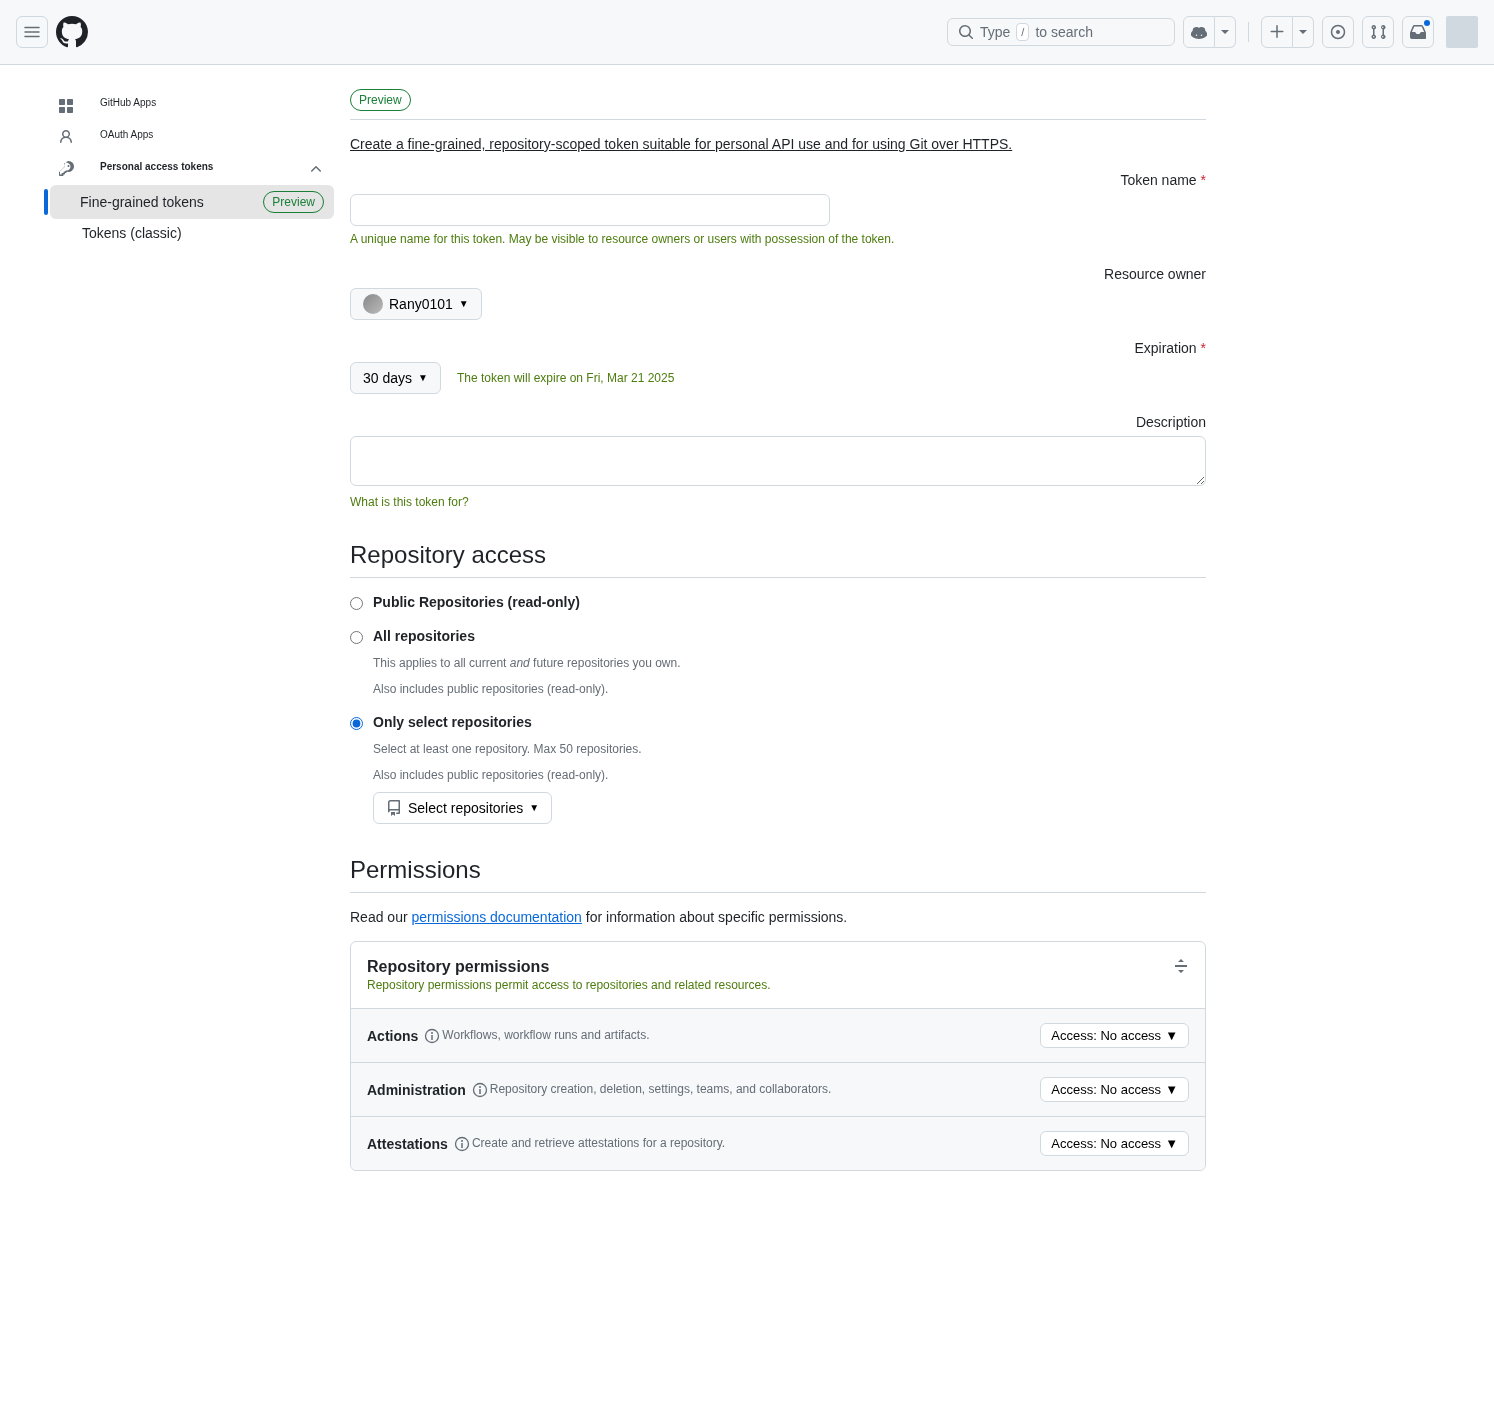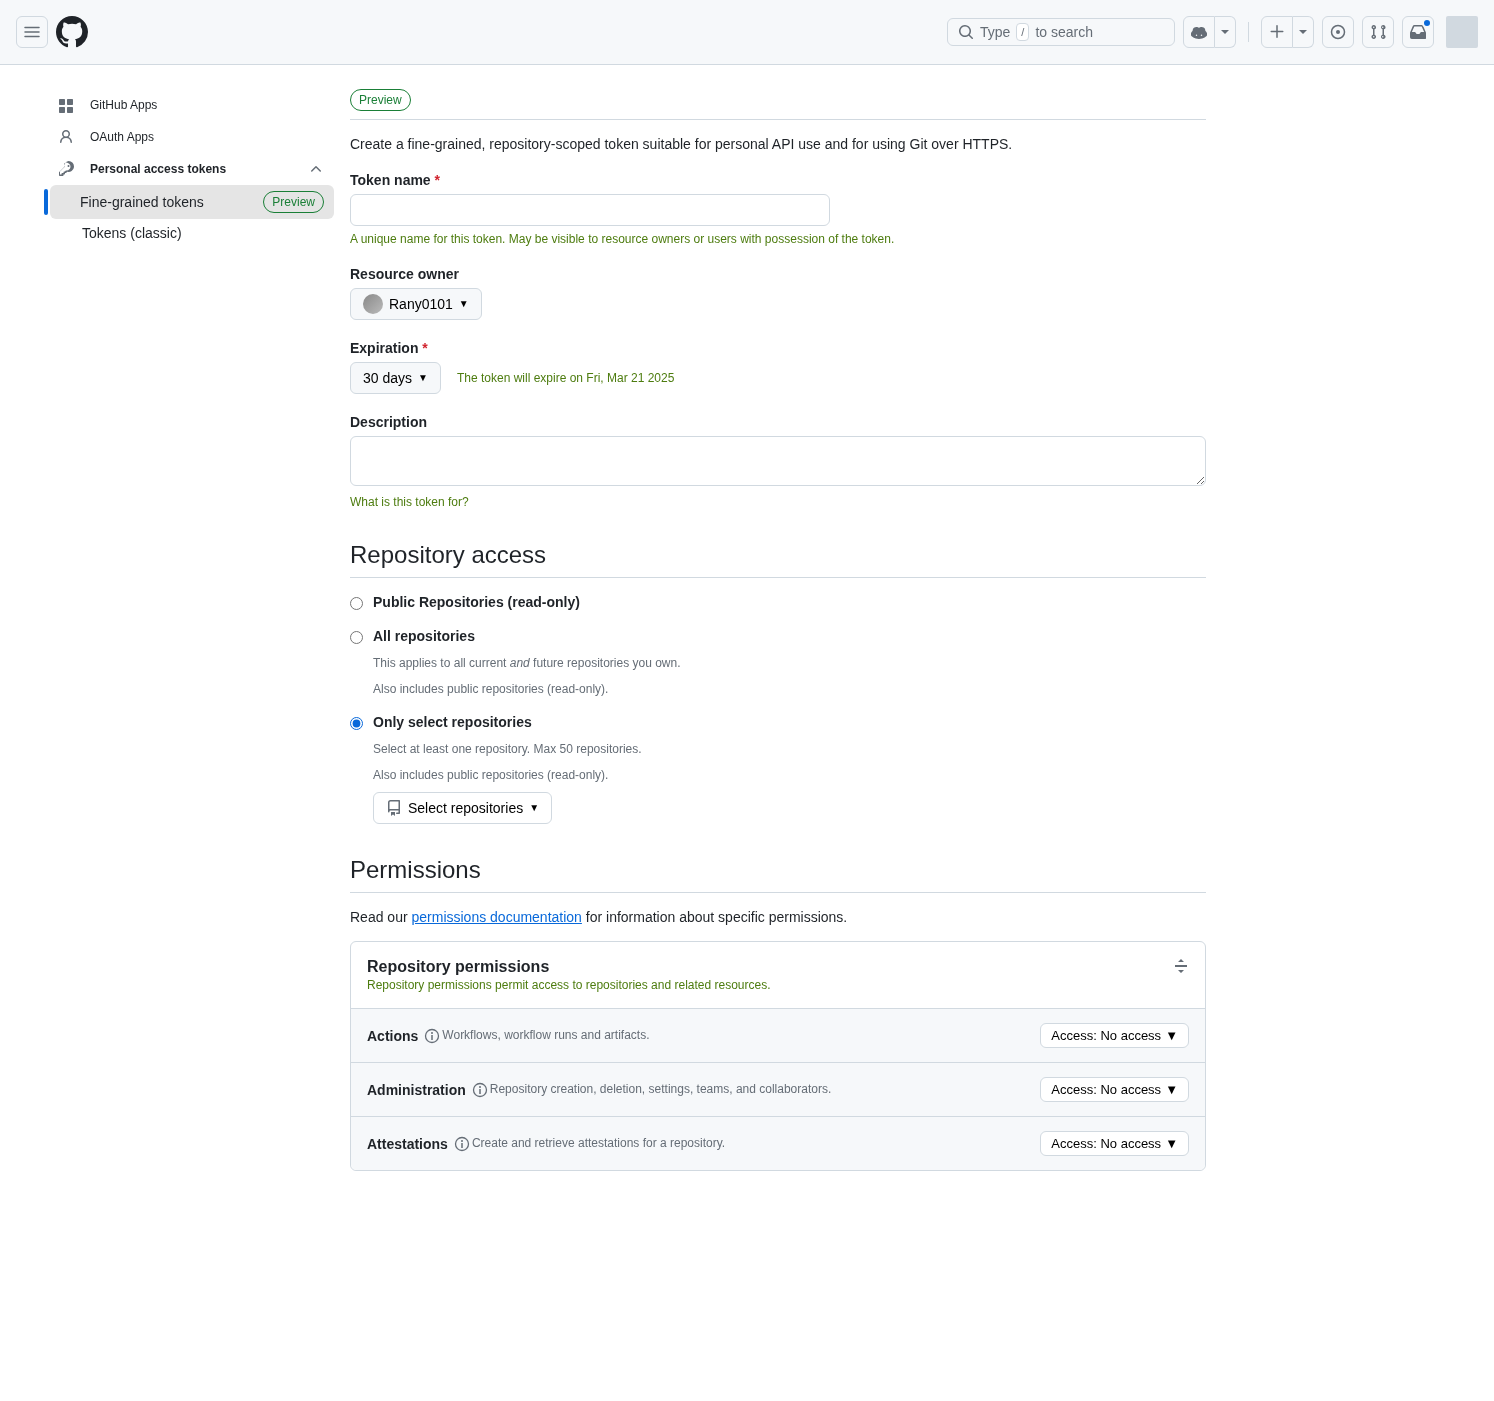--- a/index.html
+++ b/index.html
@@ -95,25 +95,25 @@
     padding: 24px 16px 24px 48px;
   }
   .main {
     flex: 1;
     padding: 24px 24px 24px 0;
     max-width: 880px;
   }
 
   
   .side-item {
-    display:flex; align-items:center; gap:16px;
+    display:flex; align-items:flex-start; gap:26px;
     padding: 8px 10px;
     border-radius: 6px;
     cursor:pointer;
-    font-size: 12px;
+    font-size: 10px;
   }
   .side-item.bold { font-weight:600; }
   .side-subitem {
     display:flex; align-items:center; gap:8px;
     padding: 6px 10px 6px 30px;
     margin-left: 4px;
     font-size: 14px;
     cursor:pointer;
   }
   .side-subitem.active {
@@ -140,26 +140,26 @@
   }
 
   
   h1 {
     font-size: 24px;
     font-weight: 400;
     margin-bottom: 8px;
     display:flex; align-items:center; gap:10px;
   }
   .subhead-hr { border:none; border-bottom:1px solid #d1d9e0; margin-bottom:16px; }
-  .intro { margin-bottom: 20px; }
+  .intro { margin-bottom: 20px; text-decoration: underline; }
 
   
   .form-group { margin-bottom: 20px; }
   .form-group label {
-    display:block; font-weight:700; margin-bottom:6px;
+    display:block; font-weight:400; margin-bottom:6px;text-align:right;
   }
   .req { color:#d1242f; }
   .text-input {
     width: 480px;
     max-width: 100%;
     padding: 5px 12px;
     font-size: 14px;
     border: 1px solid #d1d9e0;
     border-radius: 6px;
     background:#fff;

